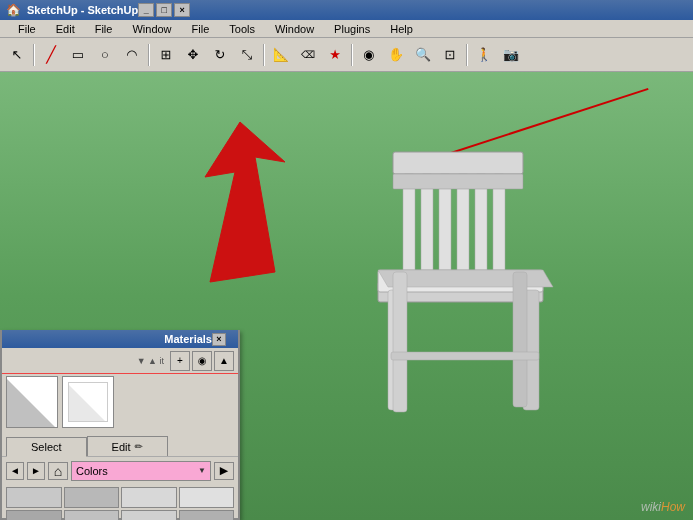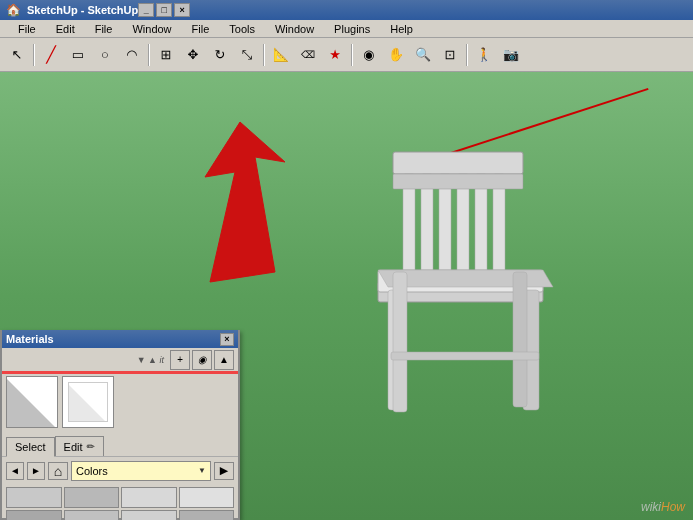--- a/index.html
+++ b/index.html
@@ -118,41 +118,41 @@
       border: 2px solid #888;
       border-top: none;
       box-shadow: 2px 2px 4px rgba(0,0,0,0.3);
     }
     #materials-titlebar {
       background: linear-gradient(to bottom, #4a6fa5, #2d5a9e);
       color: white;
       height: 18px;
       display: flex;
       align-items: center;
-      padding: 0 4px;
+      padding: 0 12px;
       font-size: 11px;
       font-weight: bold;
+      text-align: right;
     }
     #materials-titlebar span { flex: 1; }
     .mat-close-btn {
       width: 14px; height: 13px;
       background: #c0c0c0;
       border: 1px solid #888;
       display: flex; align-items: center; justify-content: center;
       font-size: 9px; cursor: pointer; color: #000;
       font-weight: bold;
     }
     #materials-toolbar {
       display: flex;
       padding: 2px 4px;
       gap: 2px;
-      border-bottom: 3px solid #ef4444;
+      border-bottom: 1px solid #ef4444;
       height: 26px;
       align-items: center;
-      font-style: italic;
     }
     #mat-preview-area {
       display: flex;
       padding: 2px 4px;
       gap: 4px;
       height: 60px;
     }
     #mat-preview-box {
       width: 52px;
       height: 52px;
@@ -196,21 +196,21 @@
     }
 
     #materials-tabs {
       display: flex;
       padding: 2px 4px 0 4px;
       gap: 0;
       height: 22px;
       align-items: flex-end;
     }
     .mat-tab {
-      padding: 2px 8px;
+      padding: 2px 24px;
       border: 1px solid #888;
       border-bottom: none;
       background: #d4d0c8;
       cursor: pointer;
       font-size: 11px;
       height: 20px;
       display: flex;
       align-items: center;
     }
     .mat-tab.active {
@@ -243,21 +243,21 @@
     .home-btn {
       width: 20px; height: 18px;
       background: #d4d0c8;
       border: 1px solid #888;
       display: flex; align-items: center; justify-content: center;
       font-size: 12px; cursor: pointer;
     }
     #colors-dropdown {
       flex: 1;
       height: 20px;
-      background: #fef9c3;
+      background: #f9a8d4;
       border: 1px solid #888;
       display: flex;
       align-items: center;
       padding: 0 4px;
       font-size: 11px;
       cursor: pointer;
       justify-content: space-between;
     }
     .dropdown-arrow {
       font-size: 8px;

